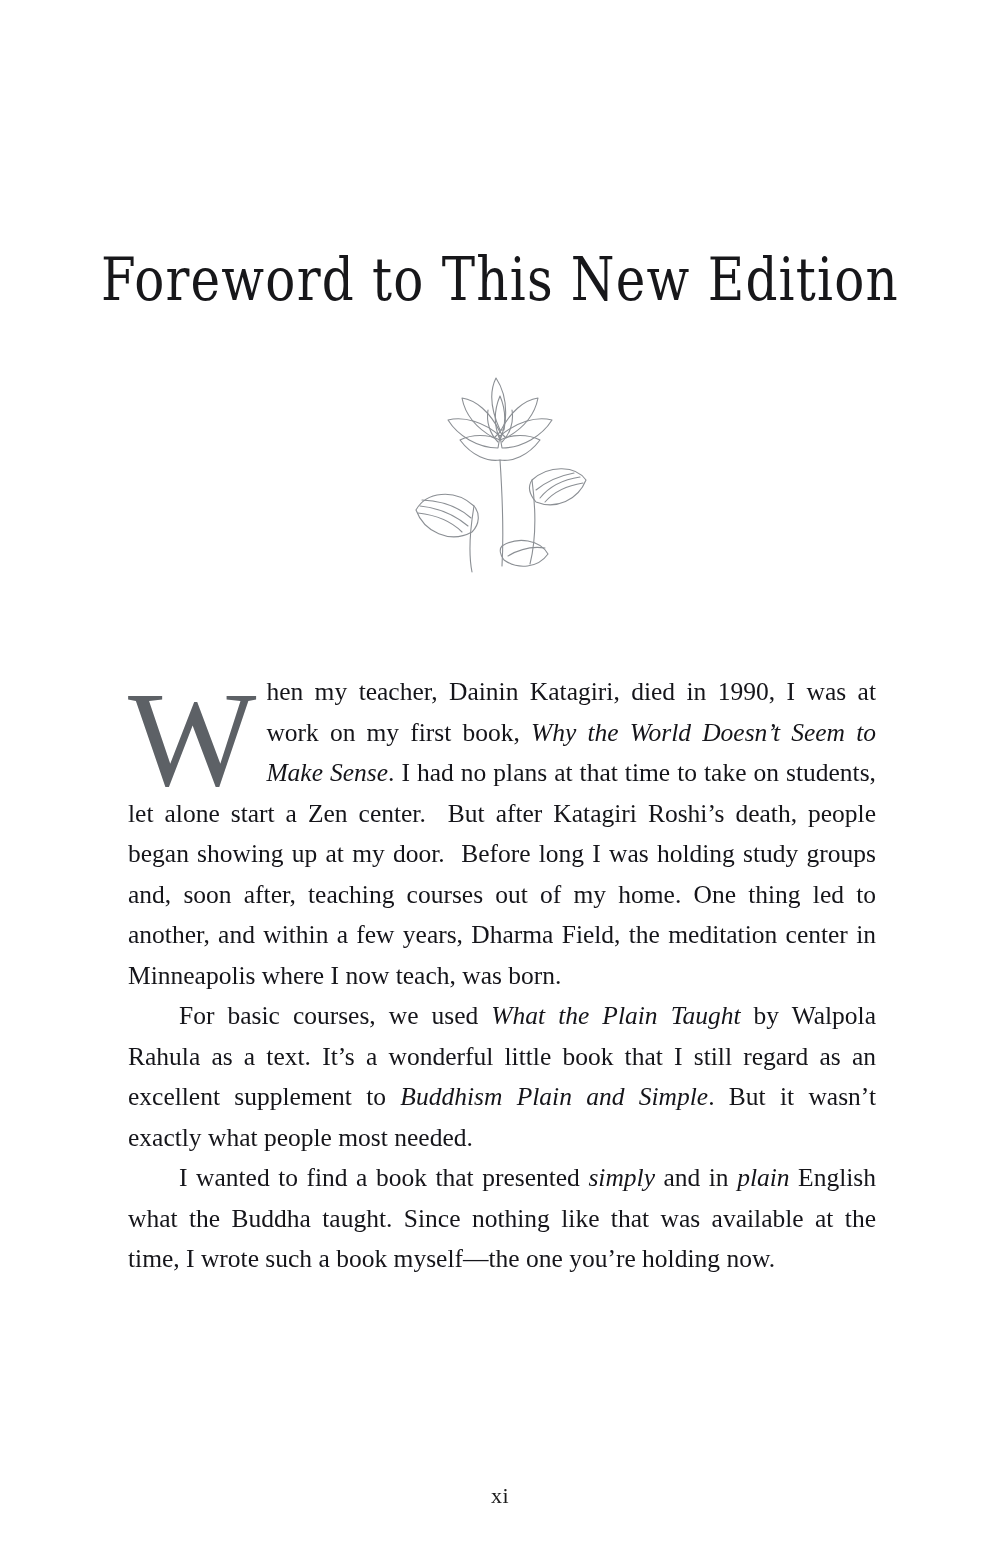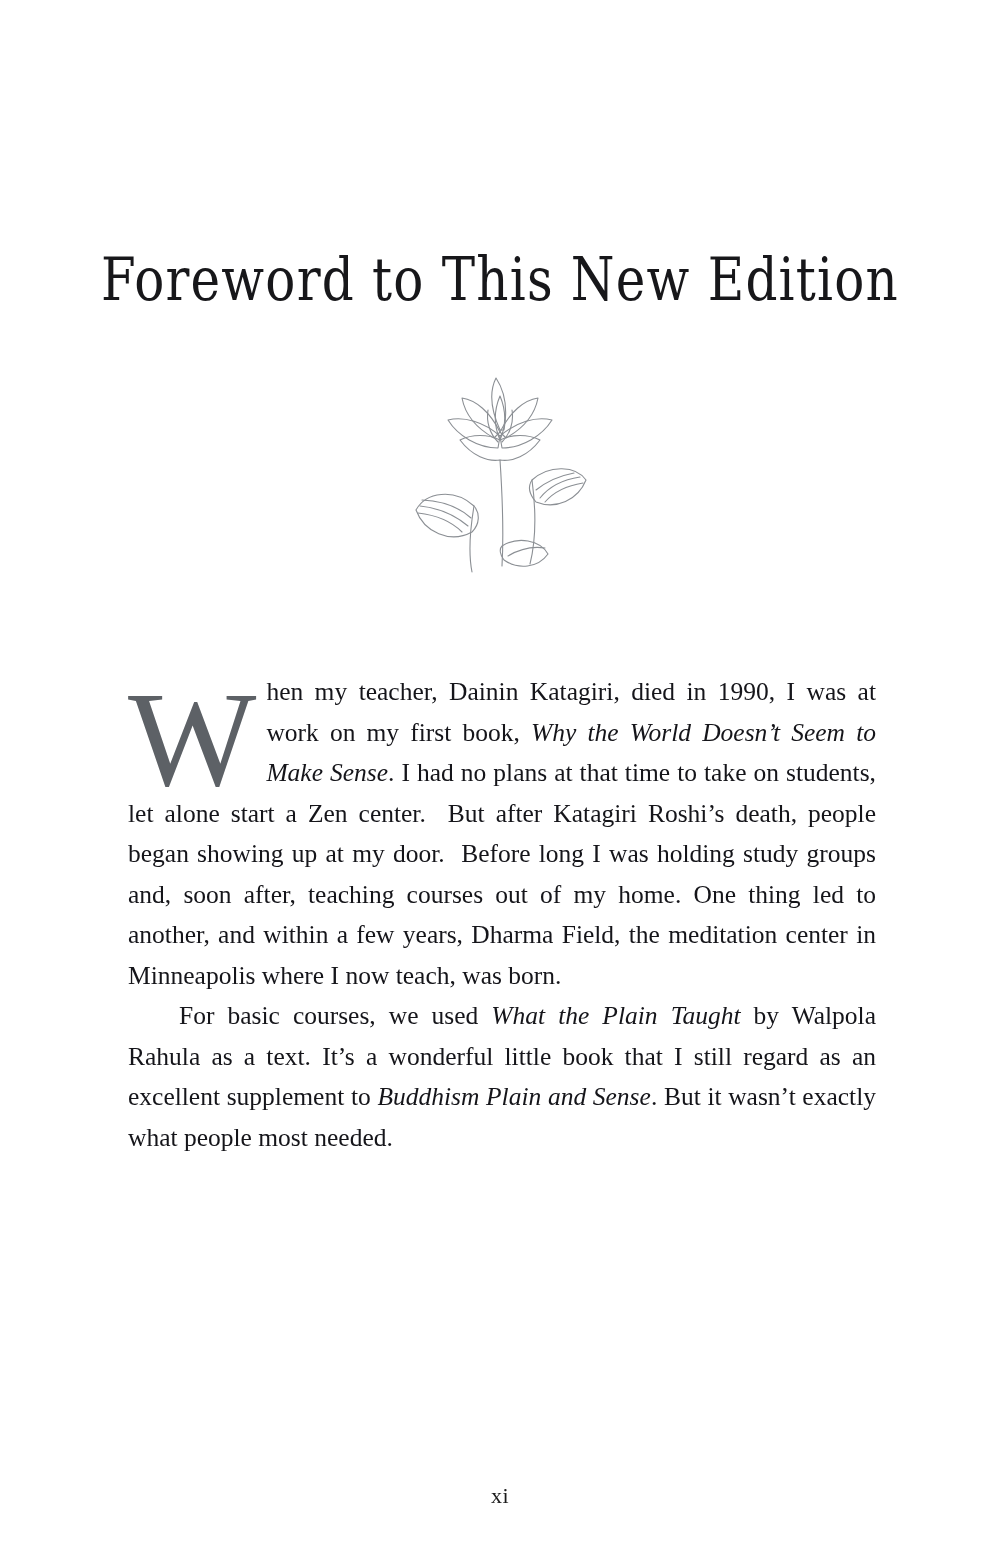--- a/index.html
+++ b/index.html
@@ -132,17 +132,18 @@
       <path d="M81 158 C70 148 54 141 32 140"></path>
       <path d="M72 172 C62 162 46 155 28 153"></path>
 
       <path d="M112 186 C128 176 150 180 158 194 C148 208 128 210 114 200 C110 195 109 189 112 186 Z"></path>
       <path d="M118 196 C128 190 142 186 155 188"></path>
     </svg>
   </div>
 
   <div class="body-text">
     <p><span class="dropcap">W</span>hen my teacher, Dainin Katagiri, died in 1990, I was at work on my first book, <em>Why the World Doesn’t Seem to Make Sense</em>. I had no plans at that time to take on students, let alone start a Zen center.&nbsp; But after Katagiri Roshi’s death, people began showing up at my door.&nbsp; Before long I was holding study groups and, soon after, teaching courses out of my home. One thing led to another, and within a few years, Dharma Field, the meditation center in Minneapolis where I now teach, was born.</p>
-    <p>For basic courses, we used <em>What the Plain Taught</em> by Walpola Rahula as a text. It’s a wonderful little book that I still regard as an excellent supplement to <em>Buddhism Plain and Sense</em>. But it wasn’t exactly what people most needed.</p>
+    <p>For basic courses, we used <em>What the Plain Taught</em> by Walpola Rahula as a text. It’s a wonderful little book that I still regard as an excellent supplement to <em>Buddhism Plain and Simple</em>. But it wasn’t exactly what people most needed.</p>
+    <p>I wanted to find a book that presented <em>simply</em> and in <em>plain</em> English what the Buddha taught. Since nothing like that was available at the time, I wrote such a book myself—the one you’re holding now.</p>
   </div>
 
   <div class="folio">xi</div>
 </div>
 
 </body></html>

